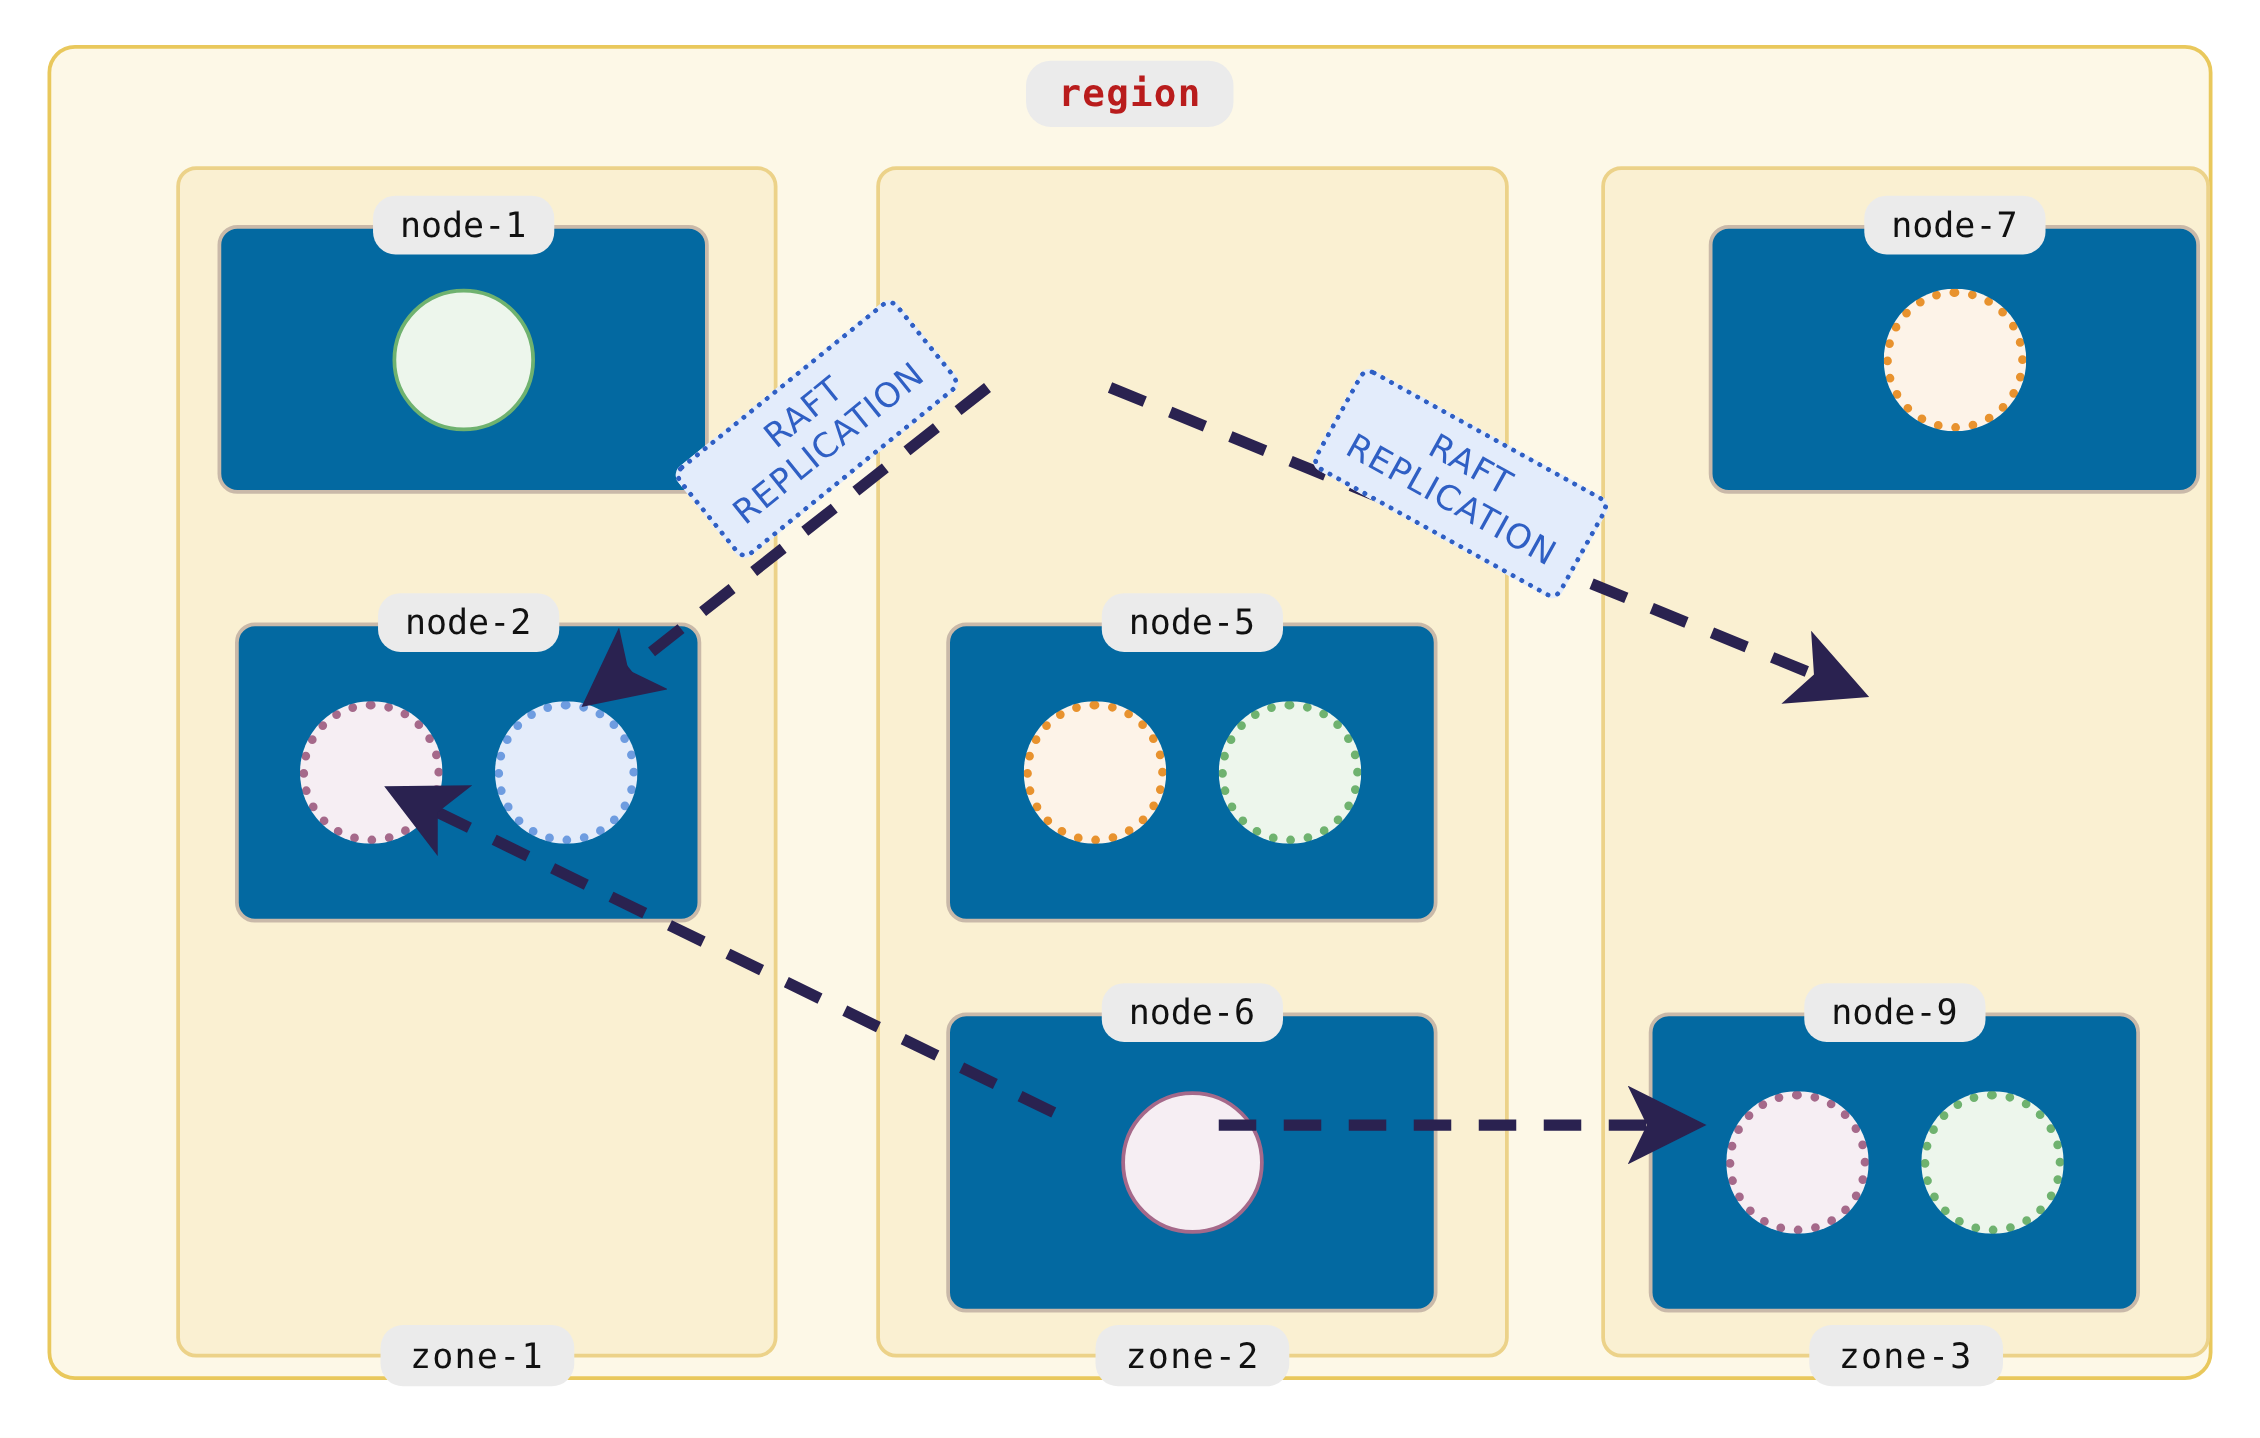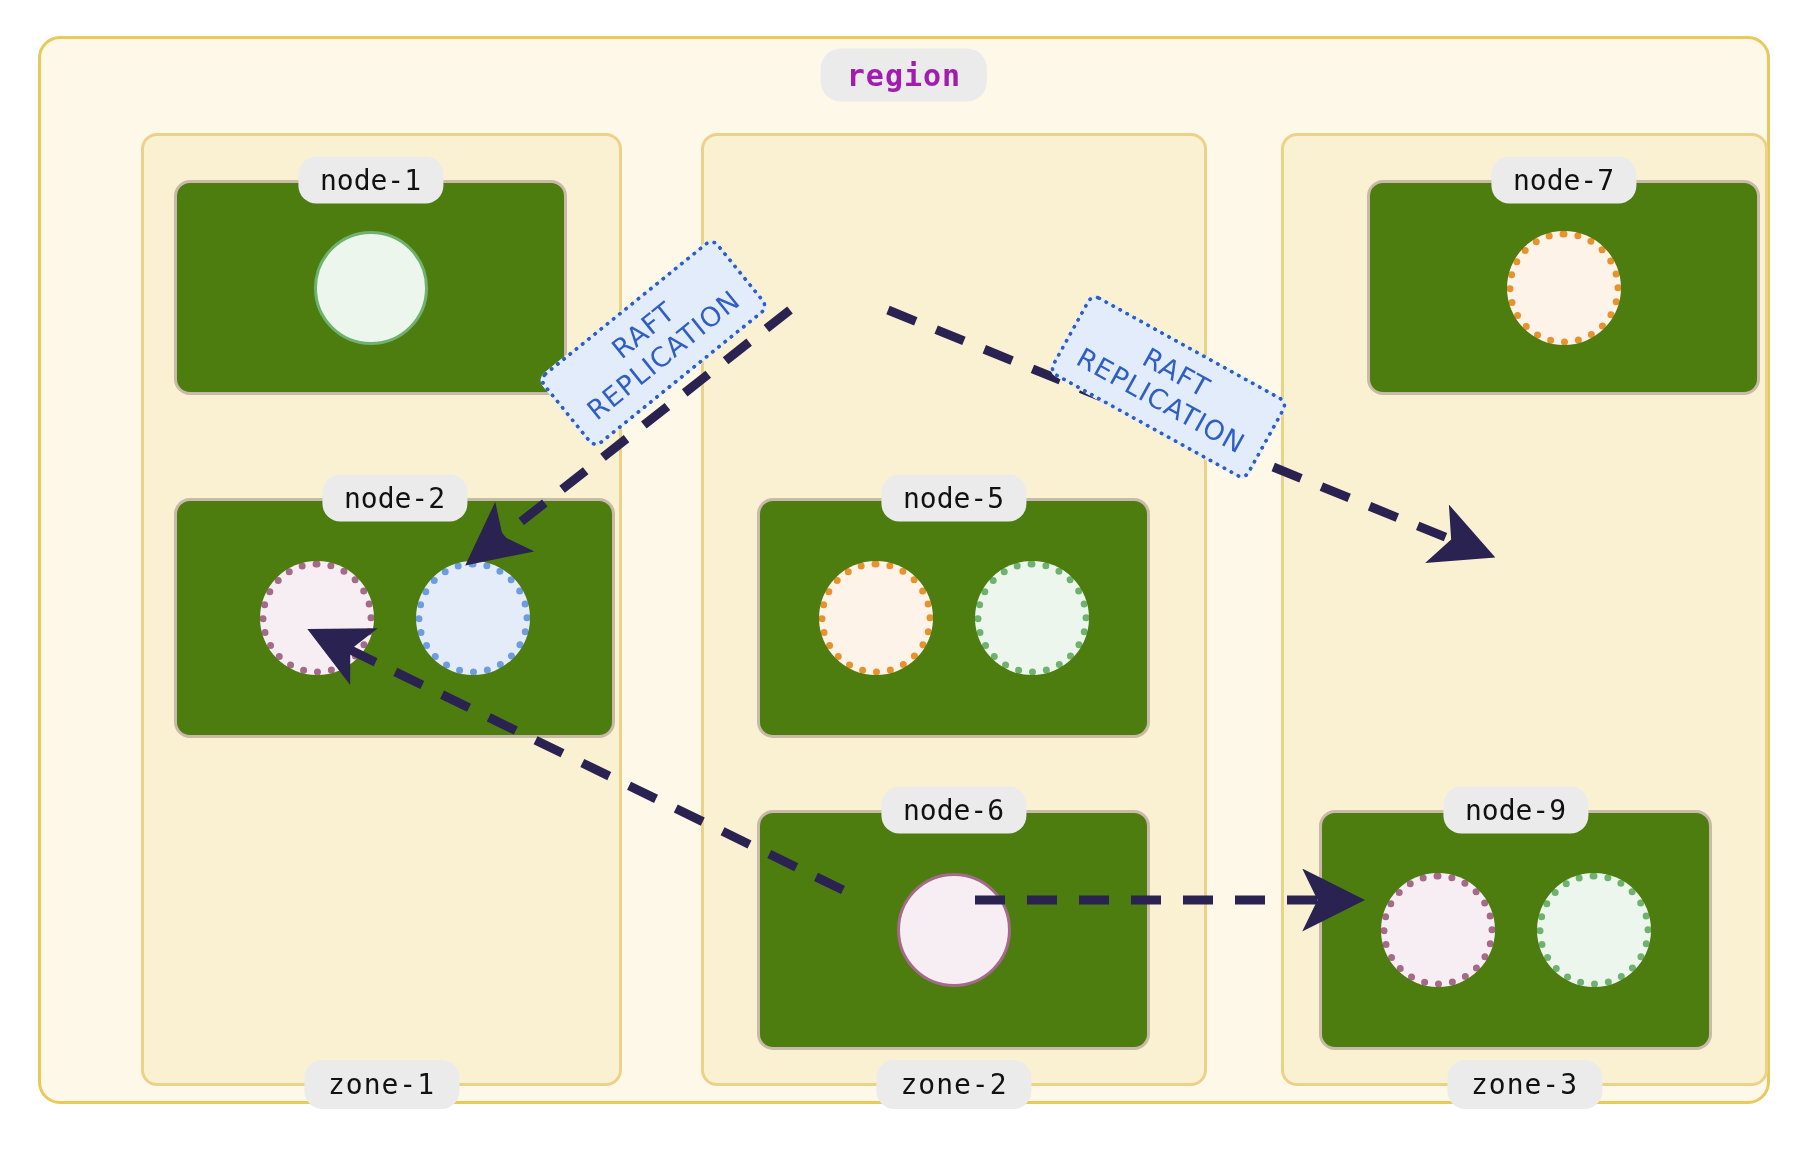--- a/index.html
+++ b/index.html
@@ -33,21 +33,21 @@
     border: 3px solid #e9c85c;
     border-radius: 22px;
     box-sizing: border-box;
   }
   .region-label {
     position: absolute;
     left: 50%;
     top: 36px;
     transform: translate(-50%, -50%);
     background: #ebebeb;
-    color: #a21caf;
+    color: #b91c1c;
     font-family: "DejaVu Sans Mono", "Liberation Mono", monospace;
     font-weight: bold;
     font-size: 30px;
     letter-spacing: 1px;
     padding: 9px 26px;
     border-radius: 20px;
     white-space: nowrap;
     z-index: 40;
   }
 
@@ -78,21 +78,21 @@
     letter-spacing: 1px;
     padding: 8px 24px;
     border-radius: 18px;
     white-space: nowrap;
     z-index: 30;
   }
 
   
   .node-box {
     position: absolute;
-    background: #4d7c0f;
+    background: #0369a1;
     border: 3px solid #c9b9a9;
     border-radius: 16px;
     box-sizing: border-box;
     display: flex;
     align-items: center;
     justify-content: center;
     gap: 42px;
   }
   .node-label {
     position: absolute;
@@ -167,21 +167,21 @@
   <div class="region-box">
 
     <div class="zone-box zone-1">
       <div class="zone-label">zone-1</div>
 
       <div class="node-box" style="left:30px; top:44px; width:393px; height:215px;">
         <div class="node-label">node-1</div>
         <div class="replica leader" style="border-color:#6fb26f; background:#edf6ec;"></div>
       </div>
 
-      <div class="node-box" style="left:30px; top:362px; width:441px; height:240px;">
+      <div class="node-box" style="left:44px; top:362px; width:373px; height:240px;">
         <div class="node-label">node-2</div>
         <div class="replica follower" style="border-color:#a5698a; background:#f6eef3;"></div>
         <div class="replica follower" style="border-color:#6e9ce0; background:#e4ecfa;"></div>
       </div>
 
     </div>
 
     <div class="zone-box zone-2">
       <div class="zone-label">zone-2</div>
 

